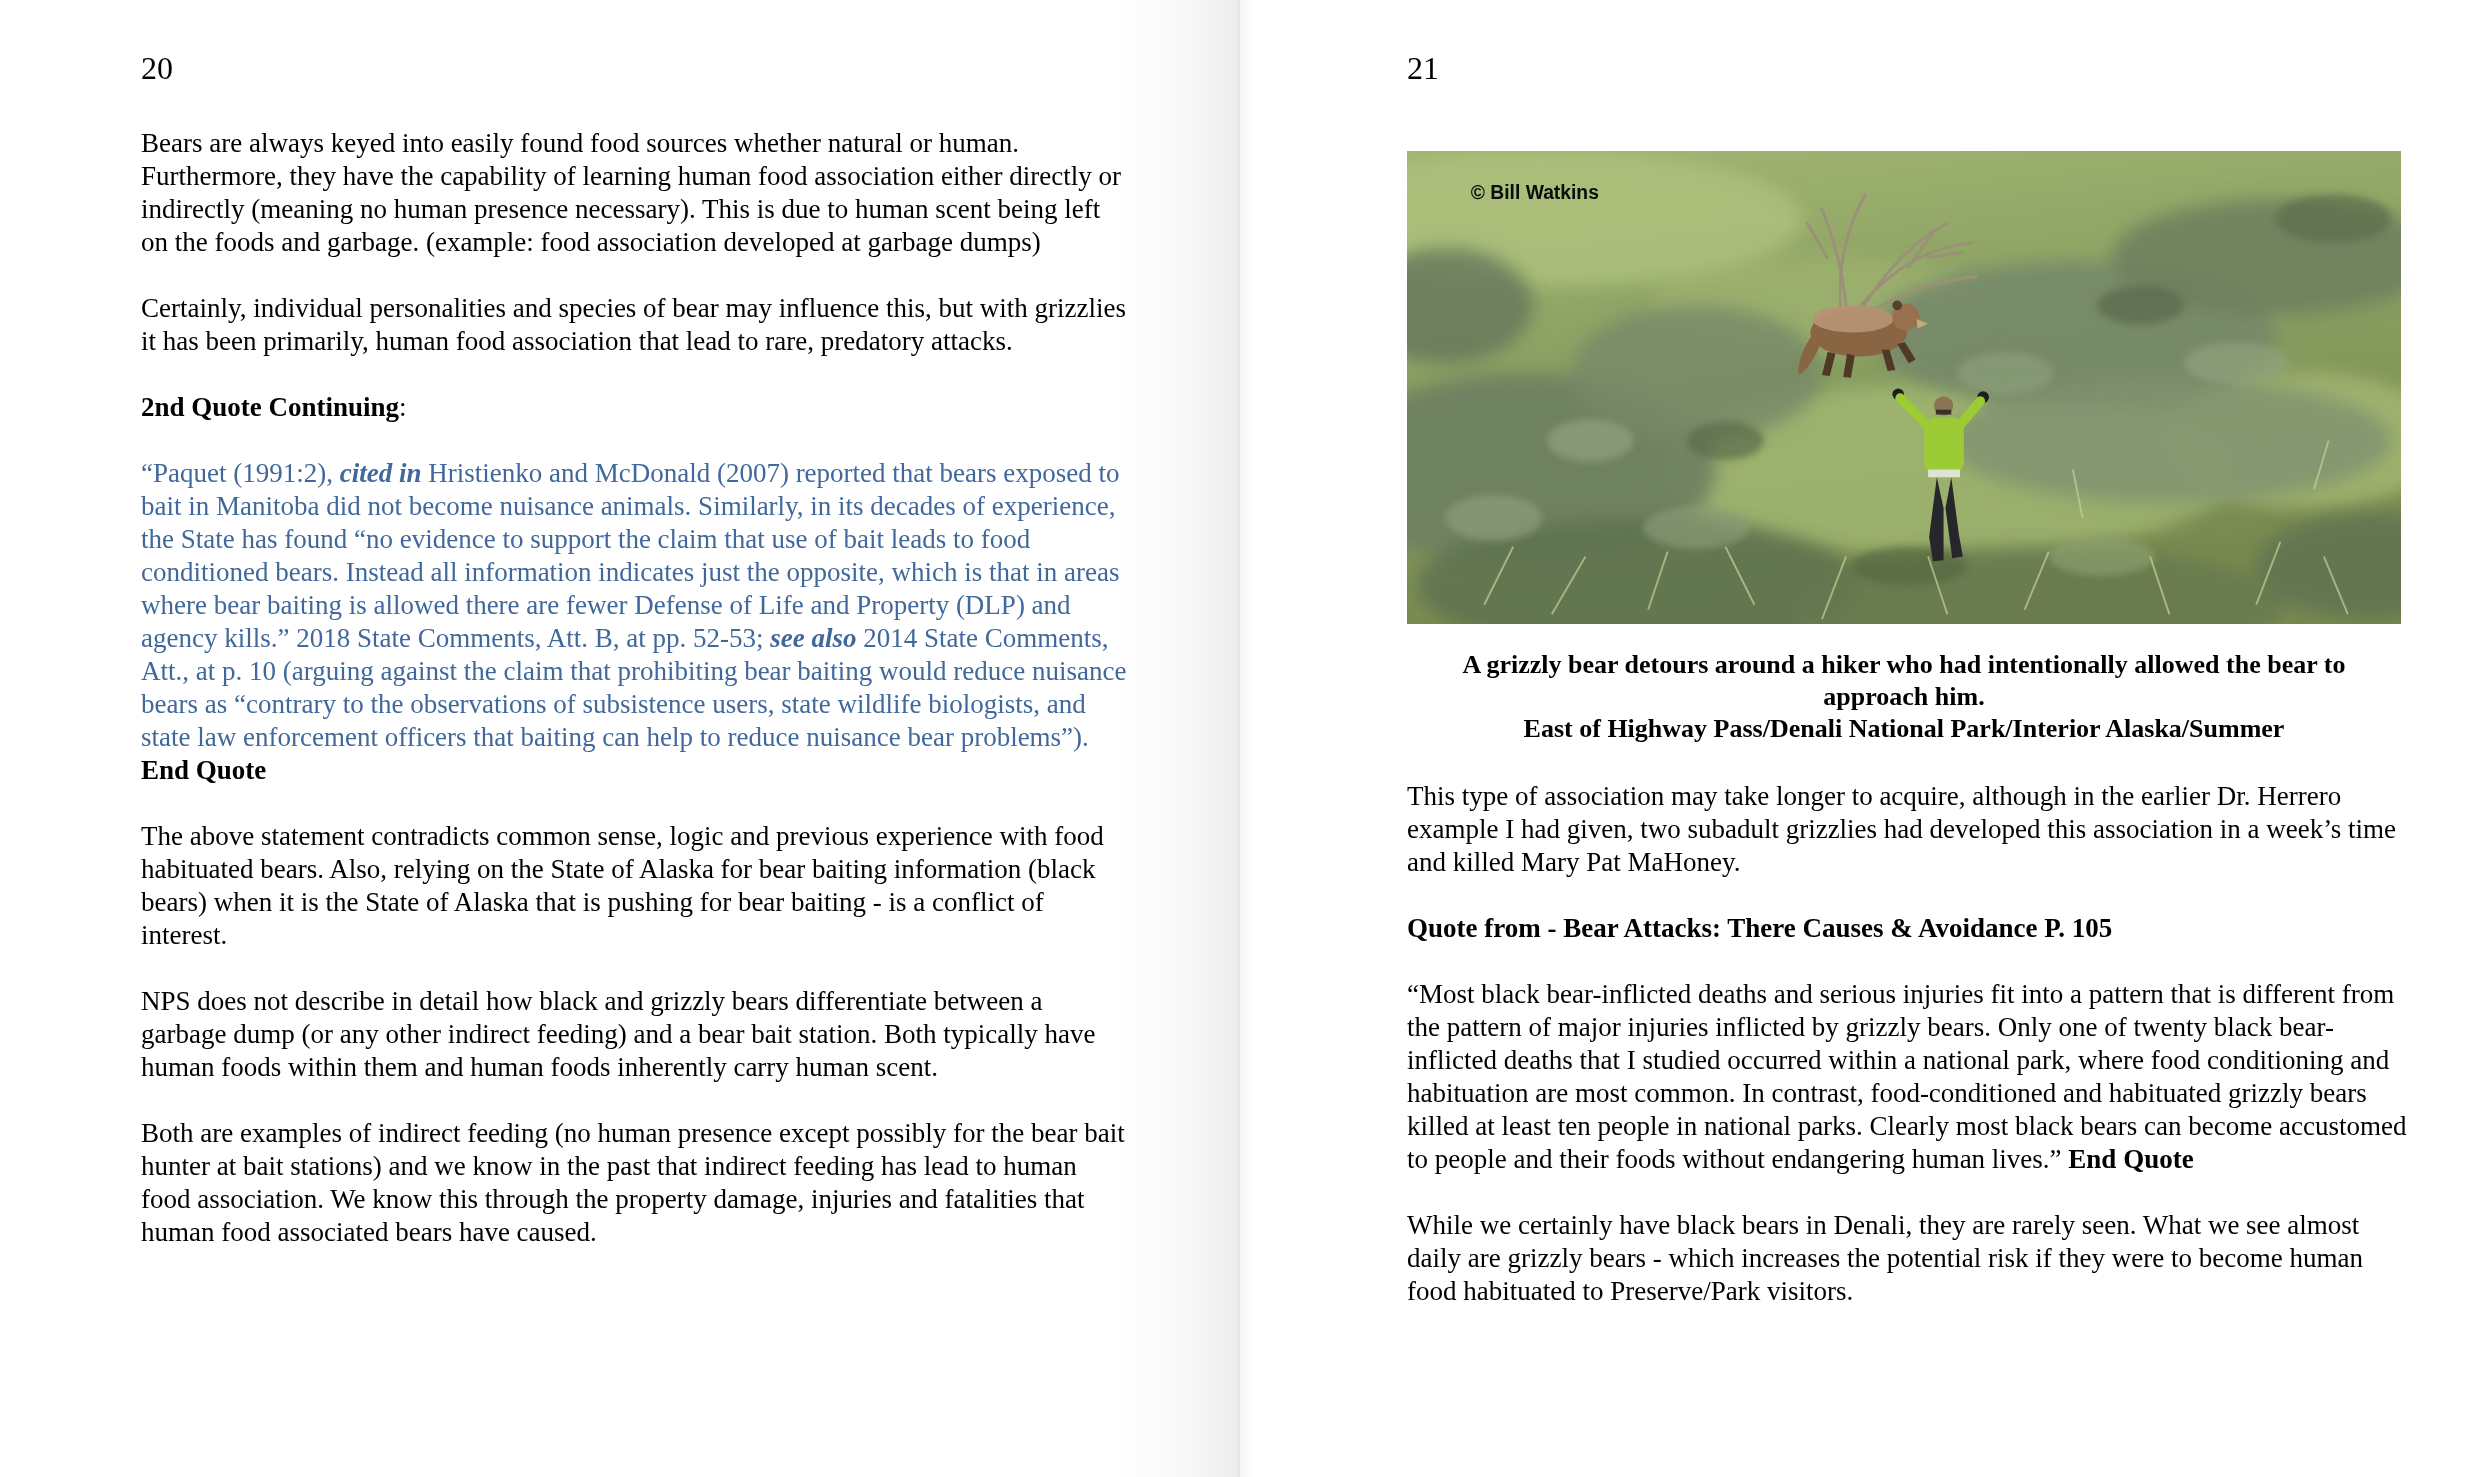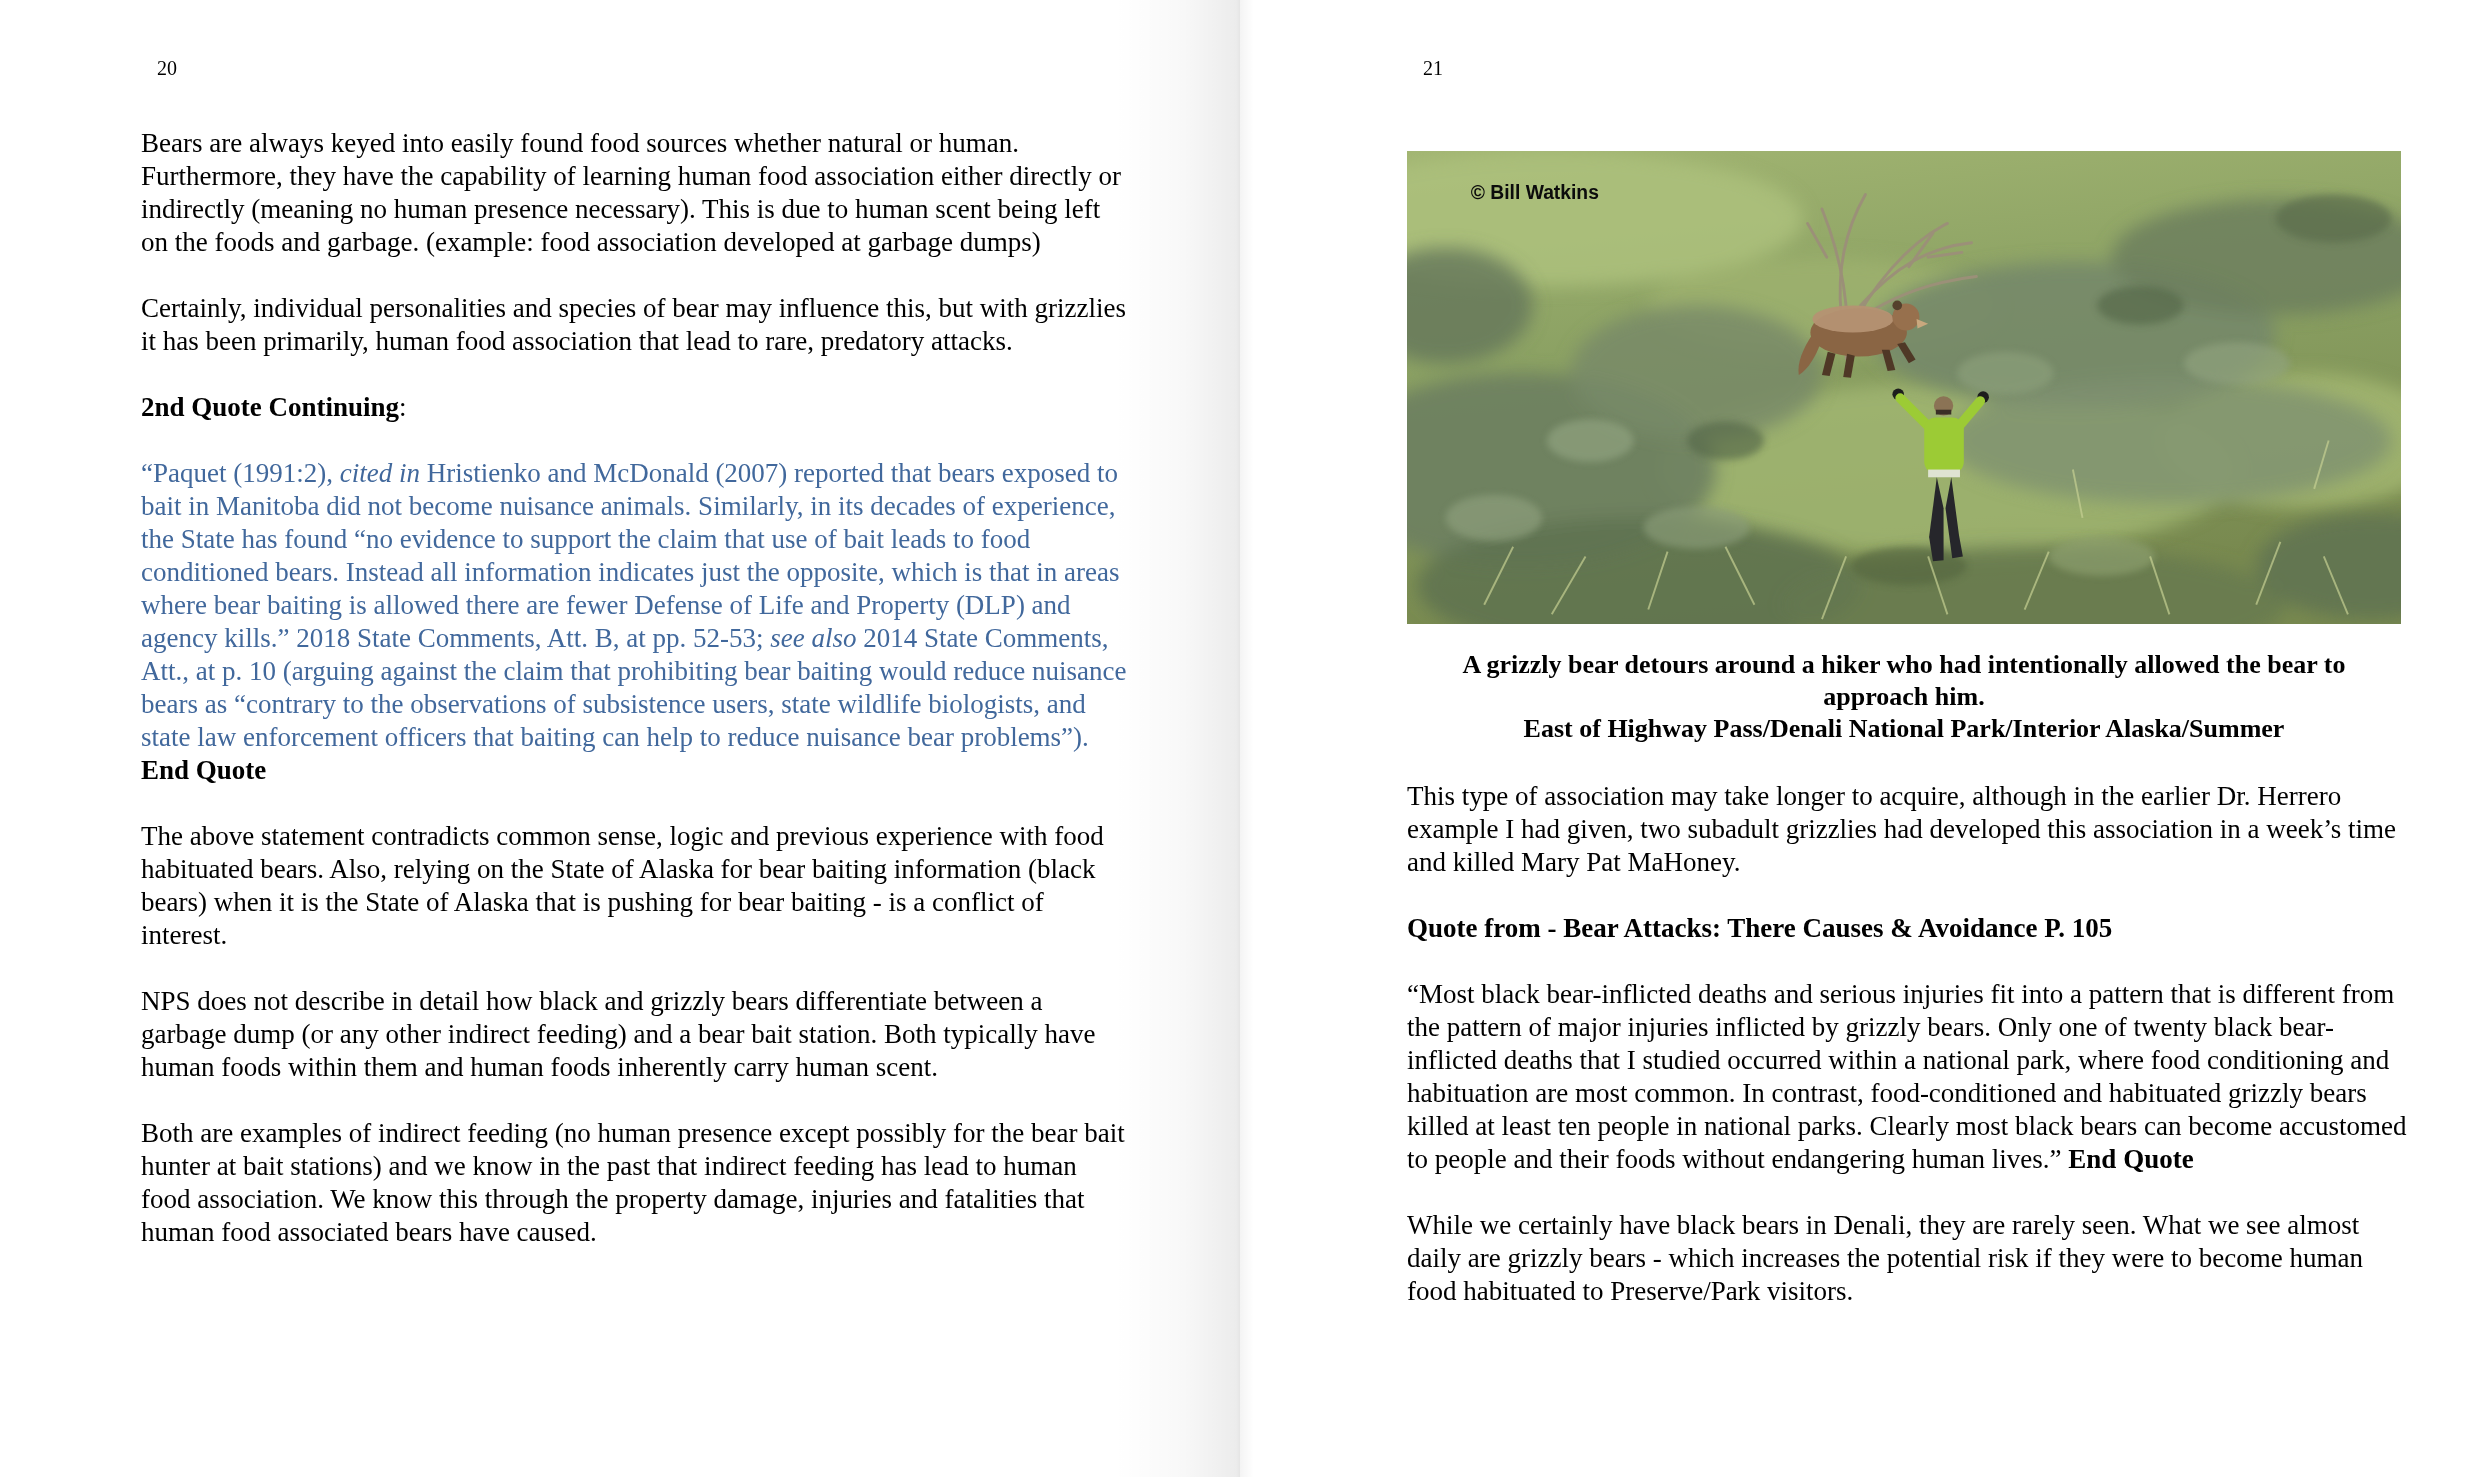--- a/index.html
+++ b/index.html
@@ -21,25 +21,25 @@
   .page-right{flex:1;}
   .page-right::before{
     content:"";position:absolute;top:0;left:0;width:13.5px;height:100%;
     background:linear-gradient(to right, rgba(0,0,0,0.045), rgba(0,0,0,0));
     pointer-events:none;
   }
 
   .content-left{position:absolute;left:141px;top:54px;width:987px;}
   .content-right{position:absolute;left:167px;top:54px;width:1010px;}
 
-  .pagenum{font-size:20px;line-height:29px;margin:0 0 44px 16px;}
+  .pagenum{font-size:32px;line-height:29px;margin:0 0 44px 0;}
   p{font-size:27px;line-height:33px;margin:0 0 33px 0;}
   .heading-run b{font-weight:bold;}
   .quote-blue{color:var(--quote-blue,#41689c);margin-bottom:0;}
-  .quote-blue i{font-style:italic;}
+  .quote-blue i{font-style:italic;font-weight:bold;}
   .end-quote{font-weight:bold;margin:0 0 33px 0;}
   .bold-inline{font-weight:bold;}
 
   .photo-frame{
     width:994px;height:473px;margin:68px 0 0 0;position:relative;
     overflow:hidden;background:#8ba163;
   }
   .photo-frame svg{display:block;width:100%;height:100%;}
   .caption{
     width:994px;text-align:center;

